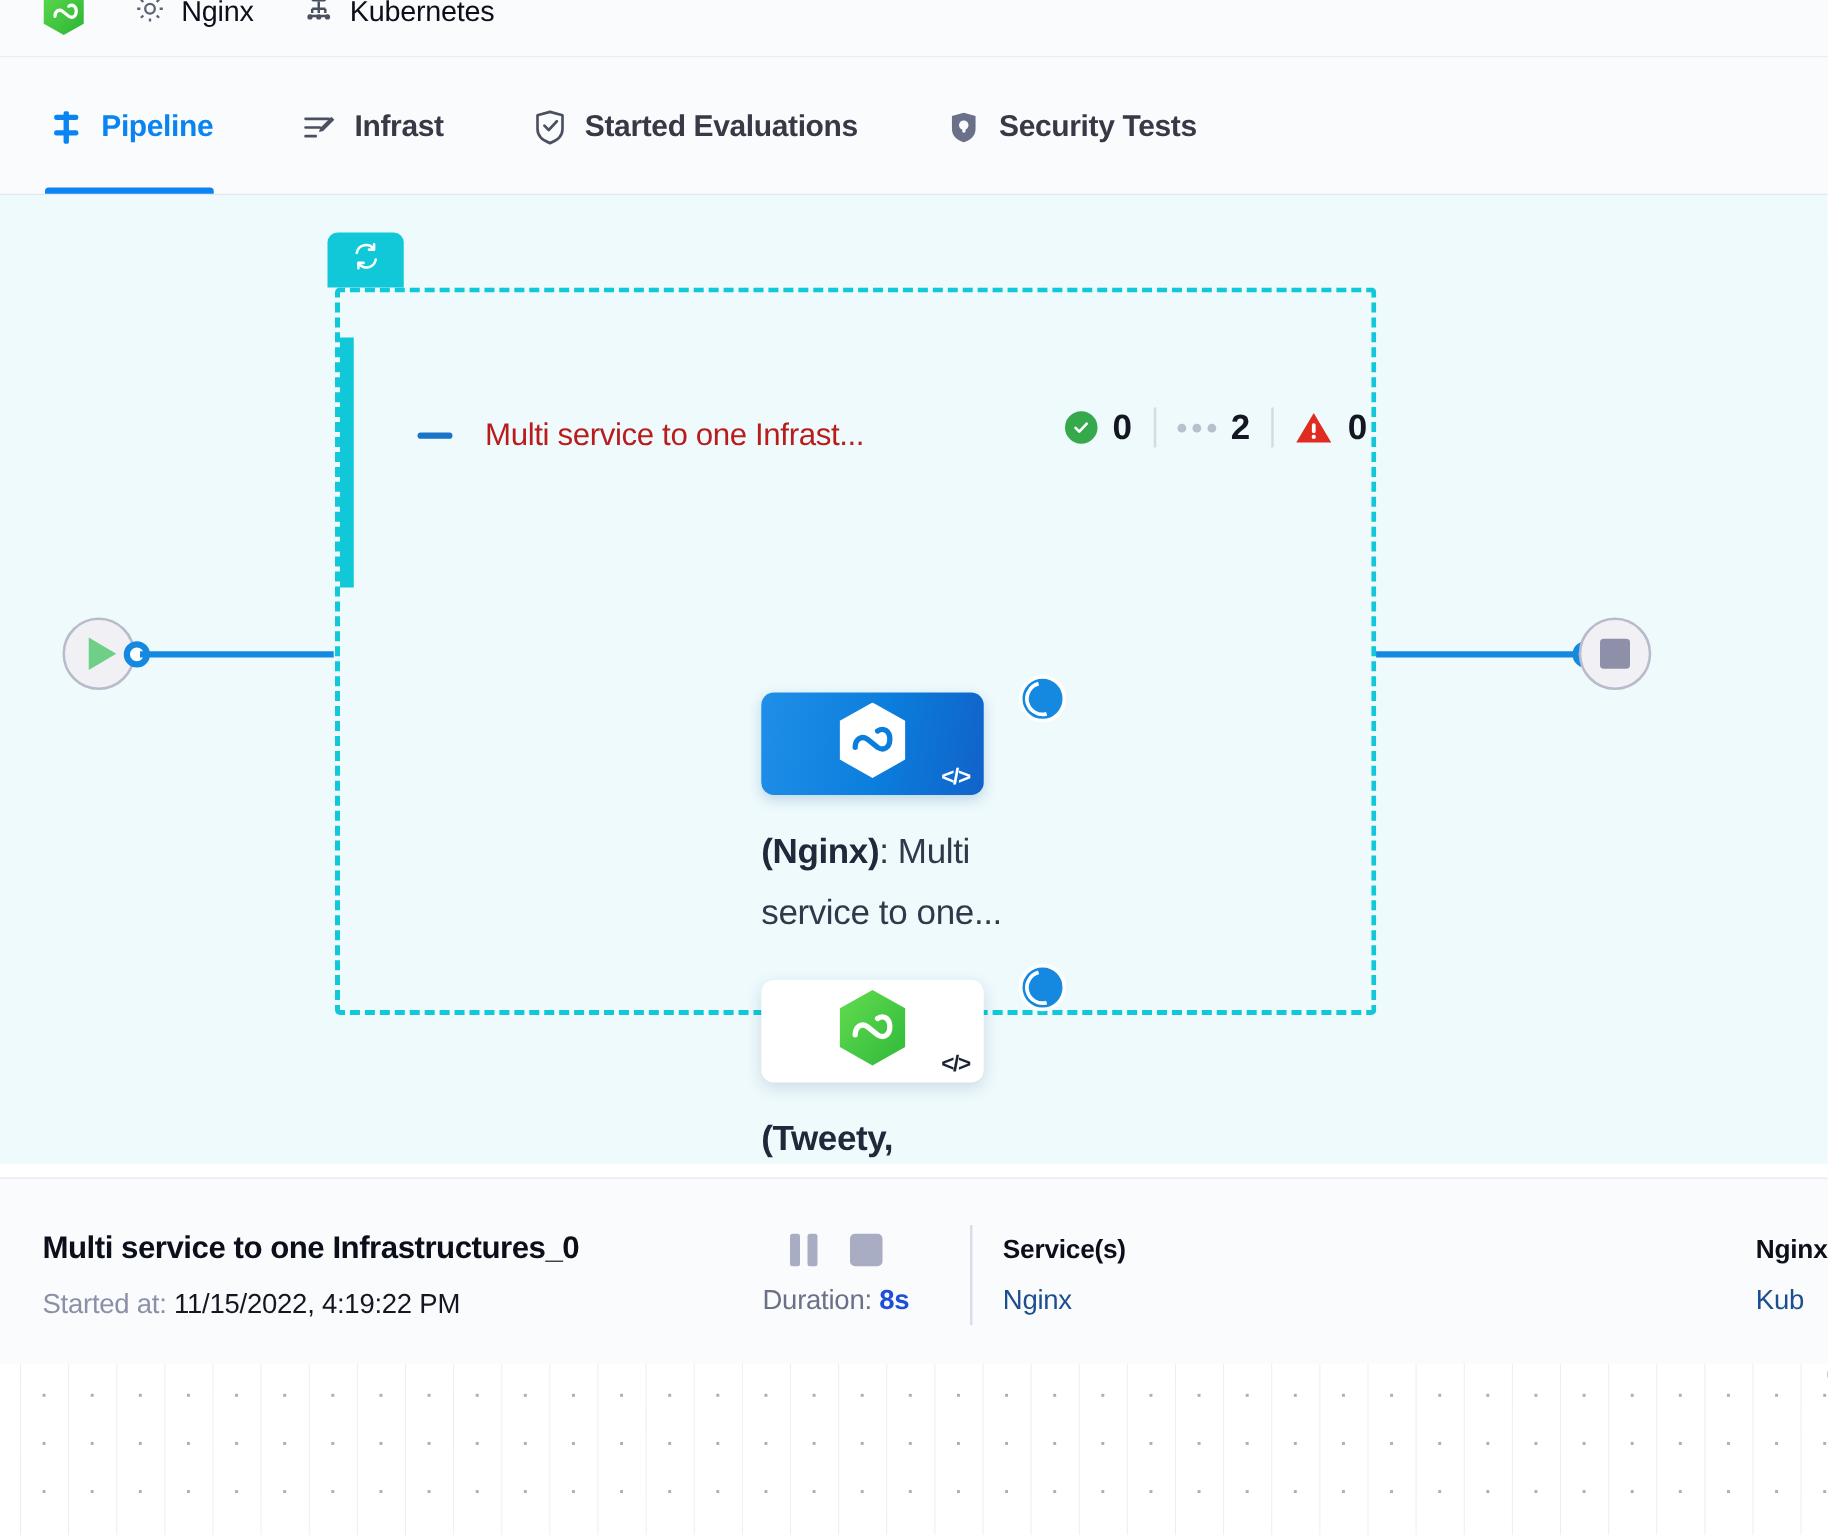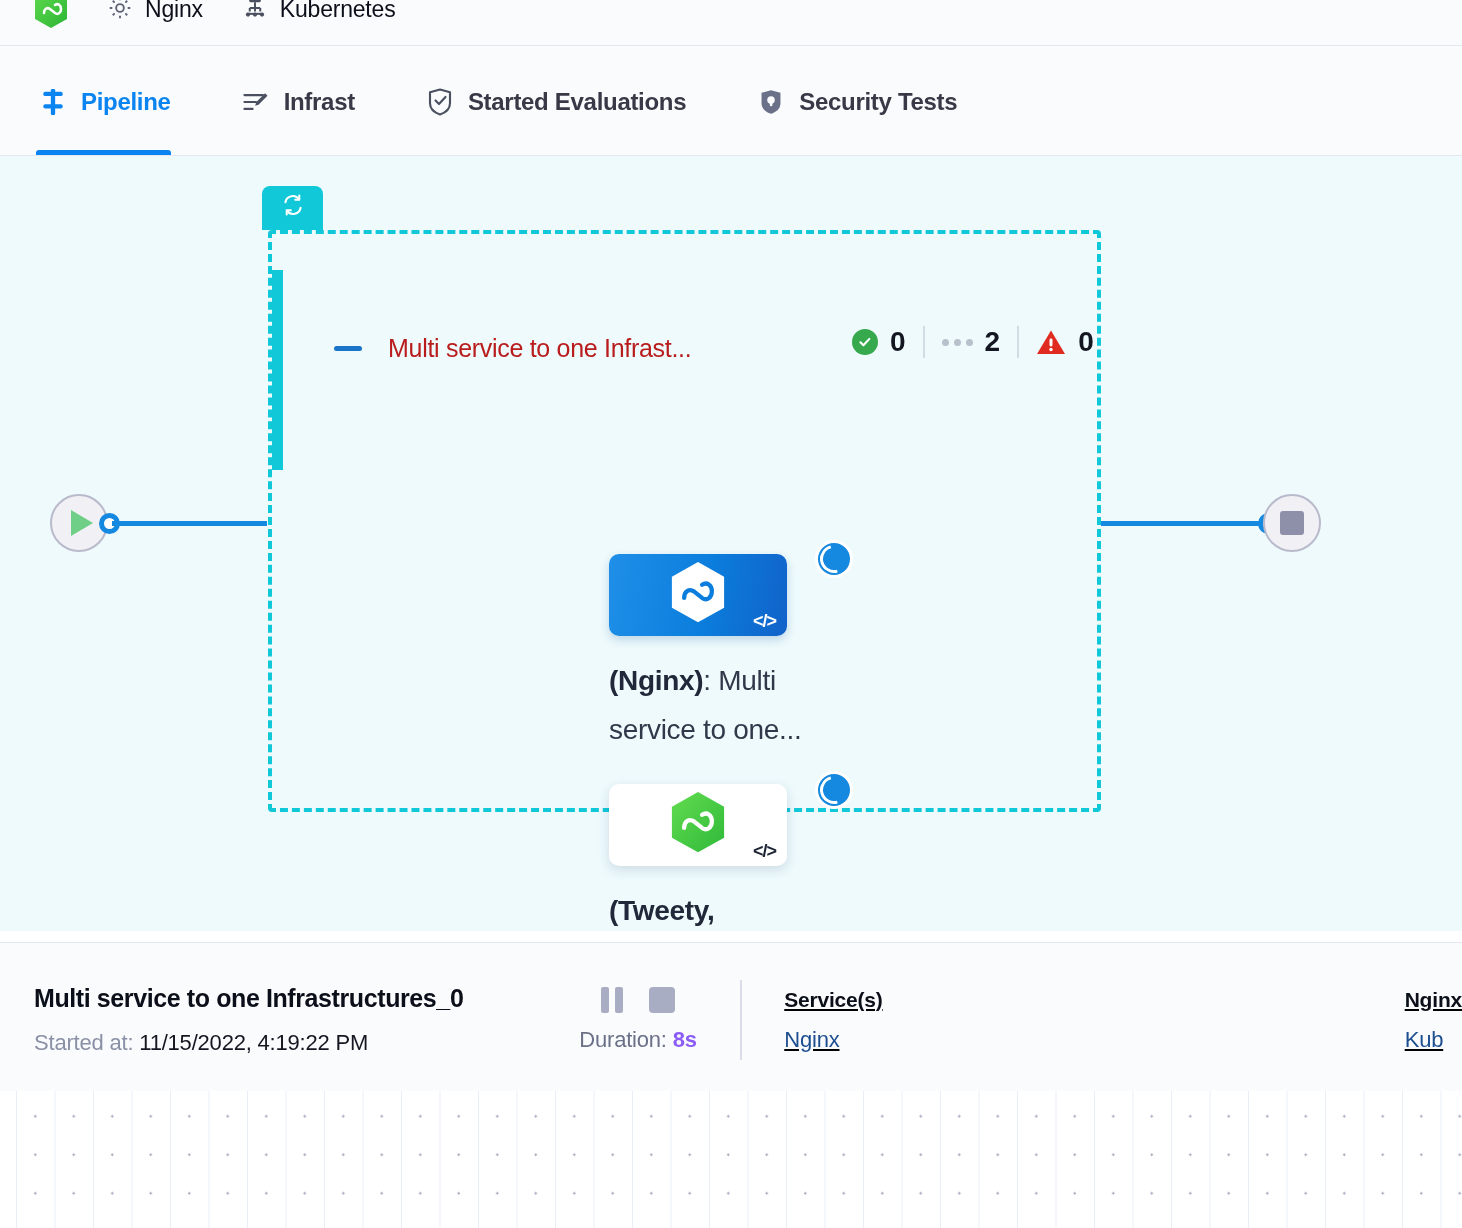--- a/index.html
+++ b/index.html
@@ -167,25 +167,25 @@
   .detail-title{ font-size:25px; font-weight:700; color:#0b0f19; letter-spacing:-.4px;}
   .detail-sub{ margin-top:17px; font-size:22px; color:#141721; letter-spacing:-.2px;}
   .detail-sub .muted{ color:#8a90a6; }
 
   .detail-duration{ width:222px; text-align:center; }
   .ctrl-row{ display:flex; align-items:center; justify-content:center; gap:26px; margin-bottom:14px;}
   .pause-btn{ display:flex; gap:6px; cursor:pointer;}
   .pause-btn i{ width:8px;height:26px;background:#a9adc4;border-radius:2px;display:block;}
   .stop-btn{ width:26px;height:26px;background:#a9adc4;border-radius:4px;cursor:pointer;}
   .dur-text{ font-size:22px; color:#6a7088; letter-spacing:-.2px;}
-  .dur-text b{ color:#8b5cf6; font-weight:700; }
+  .dur-text b{ color:#1d4ed8; font-weight:700; }
 
   .vsep{ width:2px; height:80px; background:#d9dde9; }
 
-  .detail-col{ padding-left:42px;text-decoration:underline; }
+  .detail-col{ padding-left:24px; }
   .col-head{ font-size:21px; font-weight:700; color:#0b0f19; letter-spacing:-.2px;}
   .col-link{ margin-top:15px; font-size:22px; color:#1d4e8f; cursor:pointer; letter-spacing:-.2px;}
 
   
   .dotgrid{
     position:absolute; left:0; top:1091px; width:1462px; height:137px;
     background-color:#ffffff;
     background-image:
       linear-gradient(to right, rgba(225,232,245,.75) 1px, transparent 1px),
       radial-gradient(circle, #a9aec2 1.3px, transparent 1.4px);

